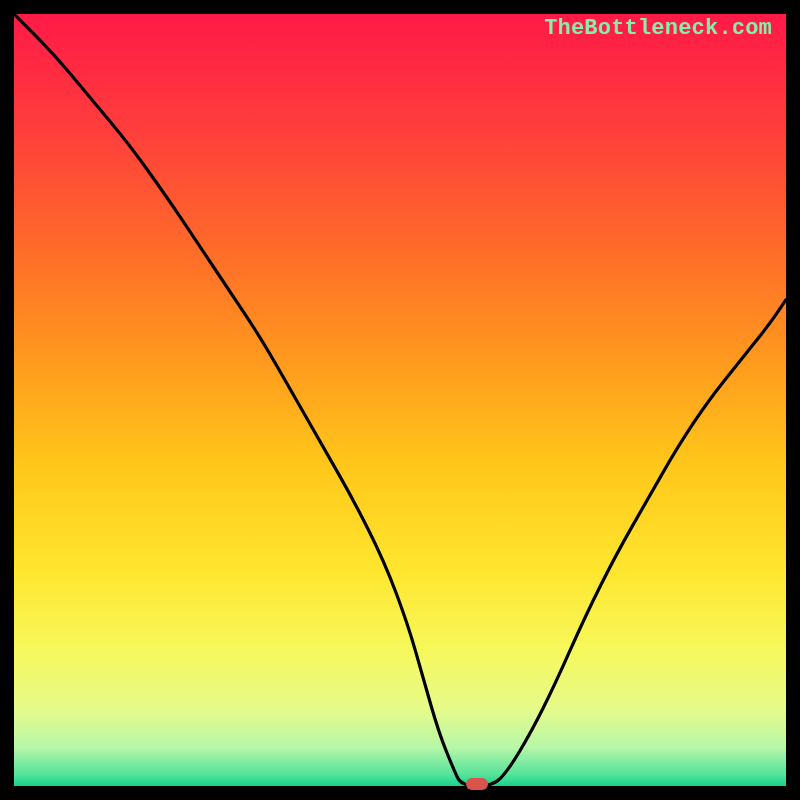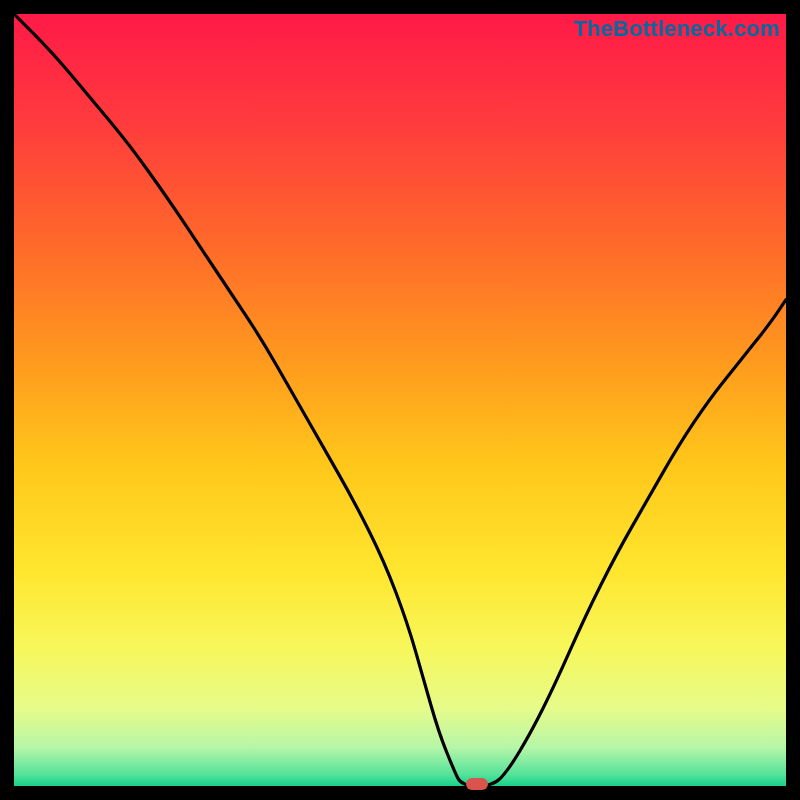--- a/index.html
+++ b/index.html
@@ -35,25 +35,25 @@
     position: absolute;
     width: 22px;
     height: 12px;
     border-radius: 6px;
     background: #d9544d;
     transform: translate(-50%, -50%);
   }
   .watermark {
     position: absolute;
     top: 2px;
-    right: 6px;
-    font-family: Liberation Sans, sans-serif;
+    right: 14px;
+    font-family: Liberation Mono, monospace;
     font-size: 22px;
     font-weight: 600;
-    color: #0369a1;
+    color: #86efac;
     letter-spacing: 0.2px;
     pointer-events: none;
   }
 </style>
 </head>
 <body>
 
 <div class="frame">
   <div class="plot-area">
 

